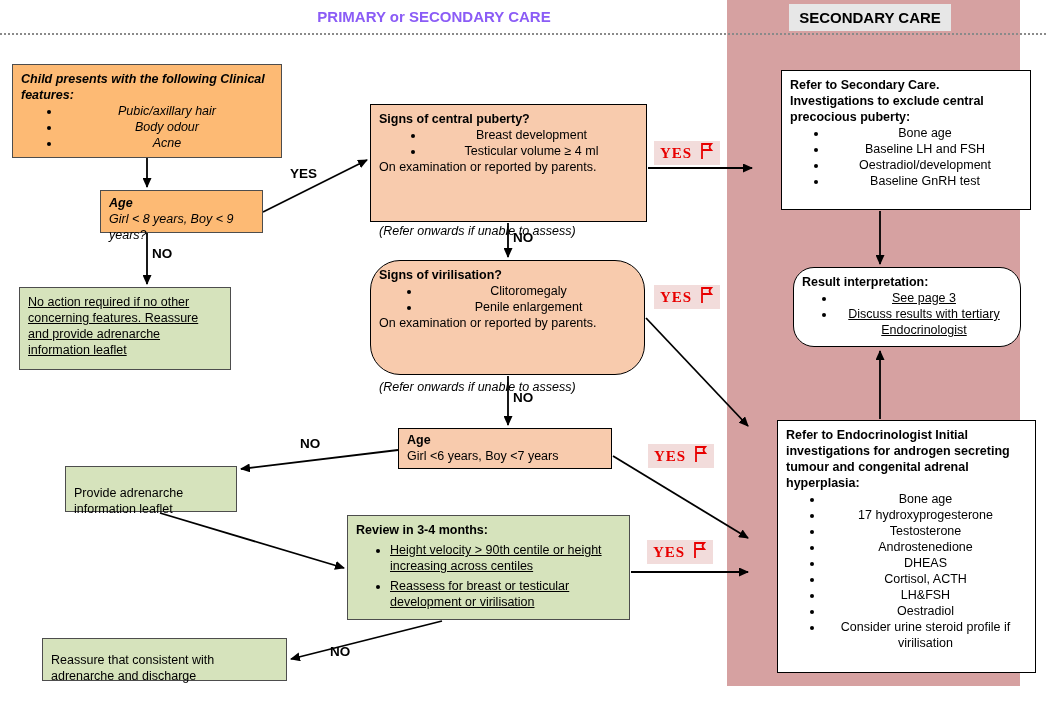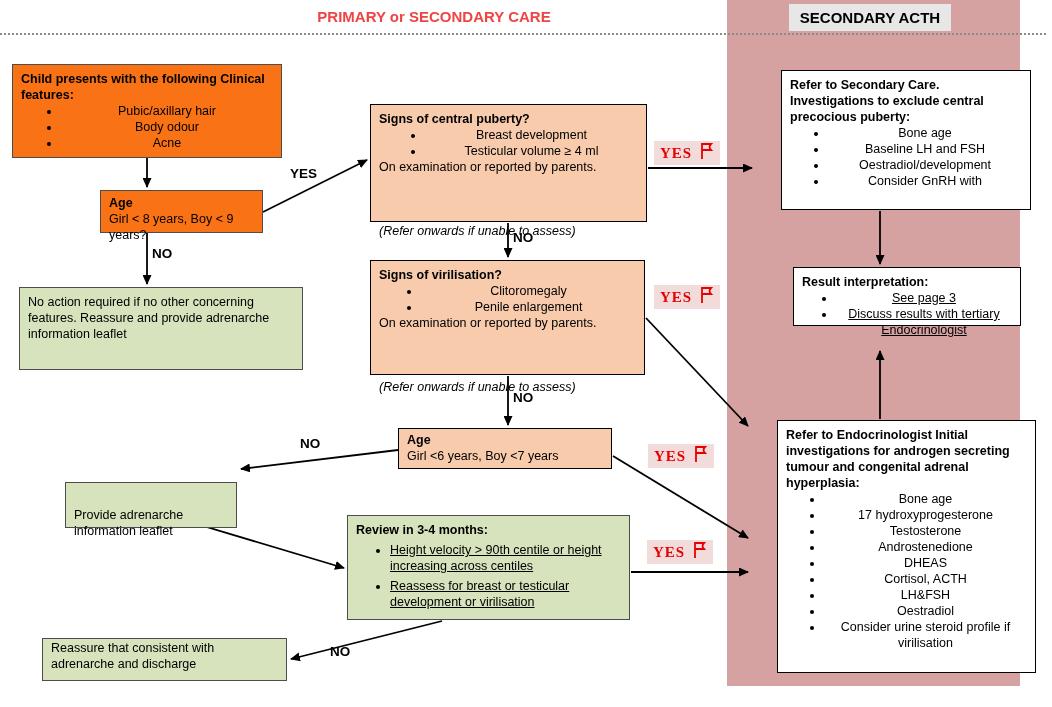--- a/index.html
+++ b/index.html
@@ -25,21 +25,21 @@
     left: 0; top: 33px; width: 1046px; height: 0;
     border-top: 2px dotted #8a8a8a;
     z-index: 1;
   }
   .hdr-left {
     position: absolute;
     left: 0; top: 8px; width: 868px;
     text-align: center;
     font-weight: bold;
     font-size: 15px;
-    color: #ef4444;
+    color: #8b5cf6;
     z-index: 2;
   }
   .hdr-right {
     position: absolute;
     left: 789px; top: 4px; width: 162px; height: 27px;
     background: #e7e7e7;
     text-align: center;
     line-height: 27px;
     font-weight: bold;
     font-size: 15px;
@@ -47,21 +47,21 @@
     z-index: 2;
   }
   .box {
     position: absolute;
     z-index: 3;
     font-size: 12.5px;
     line-height: 1.28;
     color: #000;
     padding: 6px 8px;
   }
-  .beige  { background: #f97316; border: 1.5px solid #4d4d4d; }
+  .beige  { background: #fdba74; border: 1.5px solid #4d4d4d; font-style: italic; }
   .orange { background: #f8cbad; border: 1.5px solid #000; }
   .green  { background: #d6e3bc; border: 1.5px solid #4d4d4d; }
   .white  { background: #ffffff; border: 1.5px solid #000; margin-left: 26px; }
   .box .title { font-weight: bold; }
   .tc { text-align: left; }
   .box ul { margin: 0; padding-left: 40px; }
   .box ul.tight li { margin: 0; text-align: center; }
   .box ul.spaced li { margin-bottom: 4px; }
   .italic { font-style: italic; margin-top: 48px; }
   .flow-label {
@@ -98,21 +98,21 @@
 </style>
 </head>
 <body>
 
 <div class="canvas">
 
   <div class="pink-col"></div>
   <div class="dotted-rule"></div>
 
   <div class="hdr-left">PRIMARY or SECONDARY CARE</div>
-  <div class="hdr-right">SECONDARY ACTH</div>
+  <div class="hdr-right">SECONDARY CARE</div>
 
   <svg class="arrows">
     <defs>
       <marker id="ah" markerWidth="11" markerHeight="9" refX="9" refY="4.5" orient="auto" markerUnits="userSpaceOnUse">
         <path d="M0,0 L10,4.5 L0,9 z" fill="#000"></path>
       </marker>
     </defs>
     <line x1="147" y1="158" x2="147" y2="187" stroke="#000" stroke-width="1.8" marker-end="url(#ah)"></line>
     <line x1="147" y1="233" x2="147" y2="284" stroke="#000" stroke-width="1.8" marker-end="url(#ah)"></line>
     <line x1="263" y1="212" x2="367" y2="160" stroke="#000" stroke-width="1.8" marker-end="url(#ah)"></line>
@@ -136,76 +136,76 @@
       <li>Body odour</li>
       <li>Acne</li>
     </ul>
   </div>
 
   <div class="box beige tc" style="left:100px; top:190px; width:163px; height:43px; padding-top:4px;">
     <div class="title">Age</div>
     <div>Girl &lt; 8 years, Boy &lt; 9 years?</div>
   </div>
 
-  <div class="box green" style="left:19px; top:287px; width:284px; height:83px;">
+  <div class="box green" style="left:19px; top:287px; width:212px; height:83px;text-decoration:underline;">
     <div>No action required if no other concerning features. Reassure and provide adrenarche information leaflet</div>
   </div>
 
   <div class="box orange" style="left:370px; top:104px; width:277px; height:118px;">
     <div class="title tc">Signs of central puberty?</div>
     <ul class="tight" style="padding-left:46px;">
       <li>Breast development</li>
       <li>Testicular volume ≥ 4 ml</li>
     </ul>
     <div>On examination or reported by parents.</div>
     <div class="italic">(Refer onwards if unable to assess)</div>
   </div>
 
-  <div class="box orange" style="left:370px; top:260px; width:275px; height:115px;">
+  <div class="box orange" style="left:370px; top:260px; width:275px; height:115px;border-radius:30px;">
     <div class="title tc">Signs of virilisation?</div>
     <ul class="tight" style="padding-left:42px;">
       <li>Clitoromegaly</li>
       <li>Penile enlargement</li>
     </ul>
     <div>On examination or reported by parents.</div>
     <div class="italic">(Refer onwards if unable to assess)</div>
   </div>
 
   <div class="box orange tc" style="left:398px; top:428px; width:214px; height:41px; padding-top:3px;">
     <div class="title">Age</div>
     <div>Girl &lt;6 years, Boy &lt;7 years</div>
   </div>
 
-  <div class="box green tc" style="left:65px; top:466px; width:172px; height:46px; padding-top:24px;margin-top:16px;">
+  <div class="box green tc" style="left:65px; top:466px; width:172px; height:46px; padding-top:18px;">
     <div>Provide adrenarche information leaflet</div>
   </div>
 
   <div class="box green" style="left:347px; top:515px; width:283px; height:105px;">
     <div class="title tc" style="margin-bottom:4px;">Review in 3-4 months:</div>
     <ul class="spaced" style="padding-left:34px;text-decoration:underline;">
       <li>Height velocity &gt; 90th centile or height increasing across centiles</li>
       <li>Reassess for breast or testicular development or virilisation</li>
     </ul>
   </div>
 
-  <div class="box green" style="left:42px; top:638px; width:245px; height:43px; padding-top:1px;">
+  <div class="box green" style="left:42px; top:638px; width:245px; height:43px; padding-top:13px;">
     <div>Reassure that consistent with adrenarche and discharge</div>
   </div>
 
   <div class="box white" style="left:755px; top:70px; width:250px; height:140px;">
     <div class="title">Refer to Secondary Care. Investigations to exclude central precocious puberty:</div>
     <ul class="tight" style="padding-left:38px;">
       <li>Bone age</li>
       <li>Baseline LH and FSH</li>
       <li>Oestradiol/development</li>
-      <li>Consider GnRH with</li>
-    </ul>
-  </div>
-
-  <div class="box white" style="left:767px; top:267px; width:228px; height:59px;">
+      <li>Baseline GnRH test</li>
+    </ul>
+  </div>
+
+  <div class="box white" style="left:767px; top:267px; width:228px; height:80px;border-radius:21px;">
     <div class="title">Result interpretation:</div>
     <ul class="tight" style="padding-left:34px;text-decoration:underline;">
       <li>See page 3</li>
       <li>Discuss results with tertiary Endocrinologist</li>
     </ul>
   </div>
 
   <div class="box white" style="left:751px; top:420px; width:259px; height:253px;">
     <div class="title">Refer to Endocrinologist Initial investigations for androgen secreting tumour and congenital adrenal hyperplasia:</div>
     <ul class="tight" style="padding-left:38px;">

